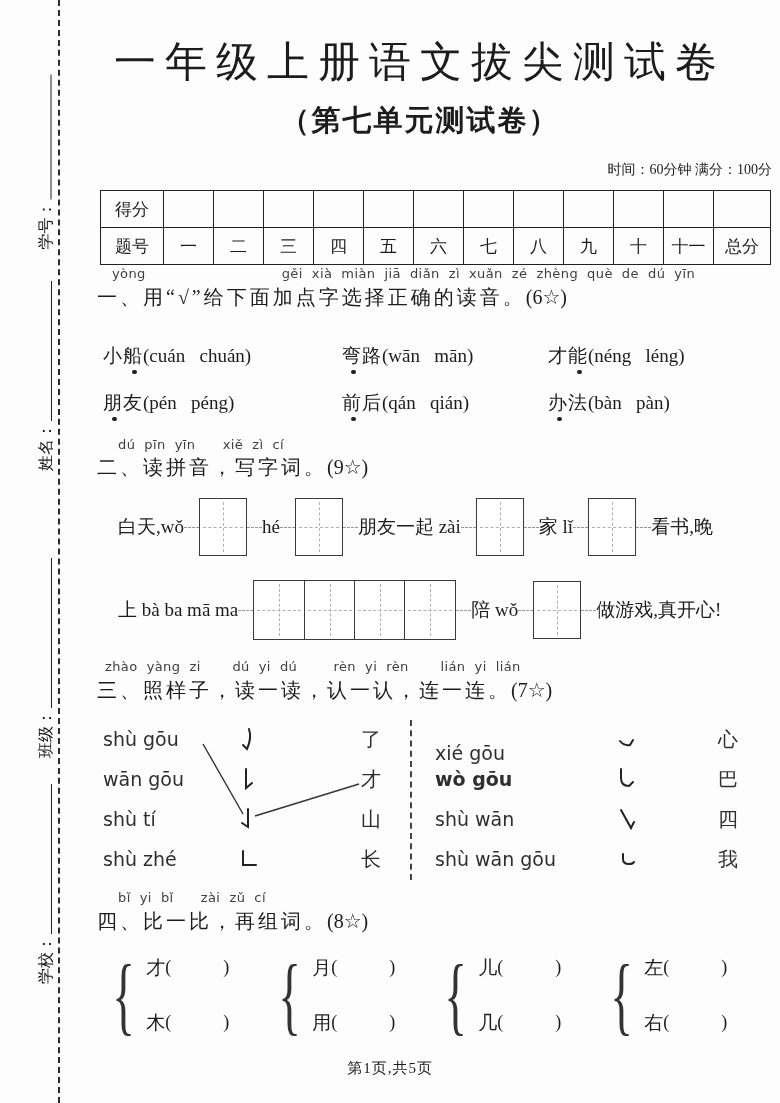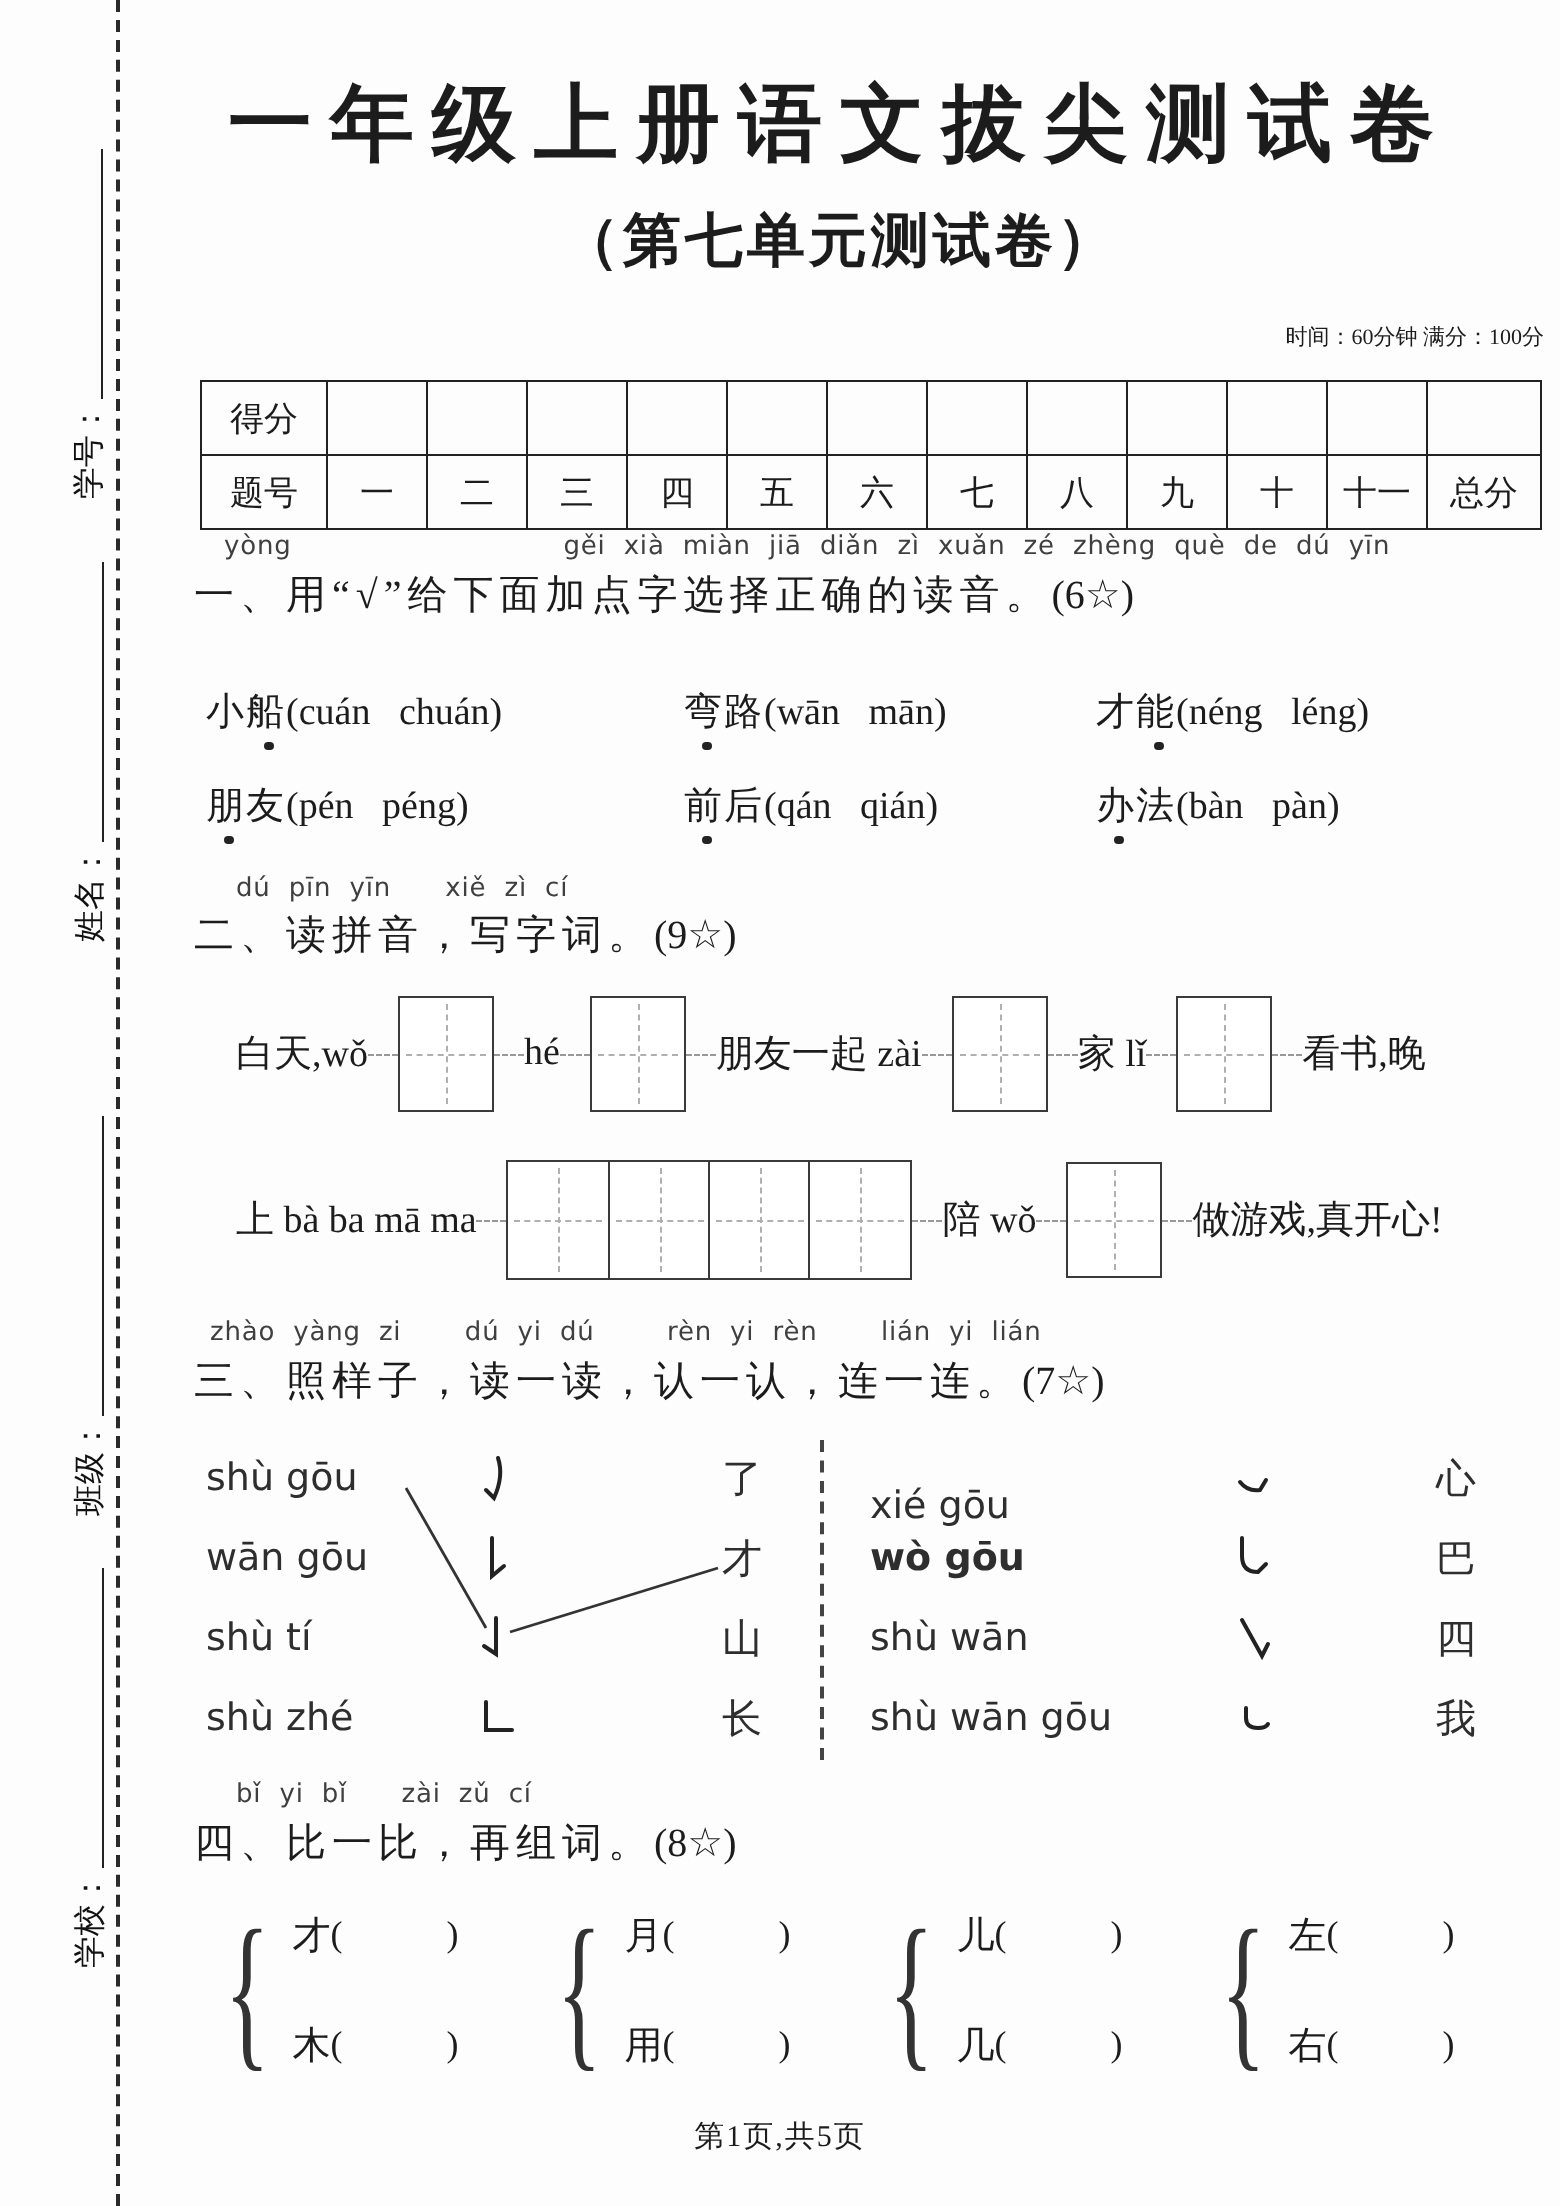--- a/index.html
+++ b/index.html
@@ -10,25 +10,25 @@
   }
   
   .margin-rule{position:absolute;left:58px;top:0;bottom:0;width:0;
     border-left:2px dashed #2a2a2a;}
   .margin-field{position:absolute;height:30px;display:flex;align-items:flex-end;
     transform:rotate(-90deg);}
   .margin-field .mlabel{font-size:16px;line-height:1.1;white-space:nowrap;color:#111;}
   .margin-field .mline{flex:1;height:0;border-top:1.5px solid #222;margin-bottom:3px;margin-left:2px;}
   
   .title{position:absolute;top:34px;left:70px;width:700px;text-align:center;
-    font-size:42px;font-weight:bold;letter-spacing:9px;white-space:nowrap;}
+    font-size:42px;font-weight:normal;letter-spacing:9px;white-space:nowrap;}
   .subtitle{position:absolute;top:101px;left:70px;width:700px;text-align:center;
     font-size:29px;font-weight:bold;letter-spacing:2px;}
   .info-line{position:absolute;top:161px;left:100px;width:672px;text-align:right;
-    font-size:11px;}
+    font-size:14px;}
   
   table.score{position:absolute;top:190px;left:100px;border-collapse:collapse;
     table-layout:fixed;}
   table.score td{border:1.6px solid #222;height:36px;text-align:center;
     font-size:17px;padding:0;}
   td.c-first{width:62px;} td.c-num{width:49px;} td.c-last{width:56px;}
   
   .pinyin{position:absolute;font-size:13px;color:#3f3f3f;white-space:pre;
     font-family:"DejaVu Sans","Liberation Sans",sans-serif;letter-spacing:.4px;}
   .sec-title{position:absolute;font-size:20px;letter-spacing:3px;white-space:nowrap;}

